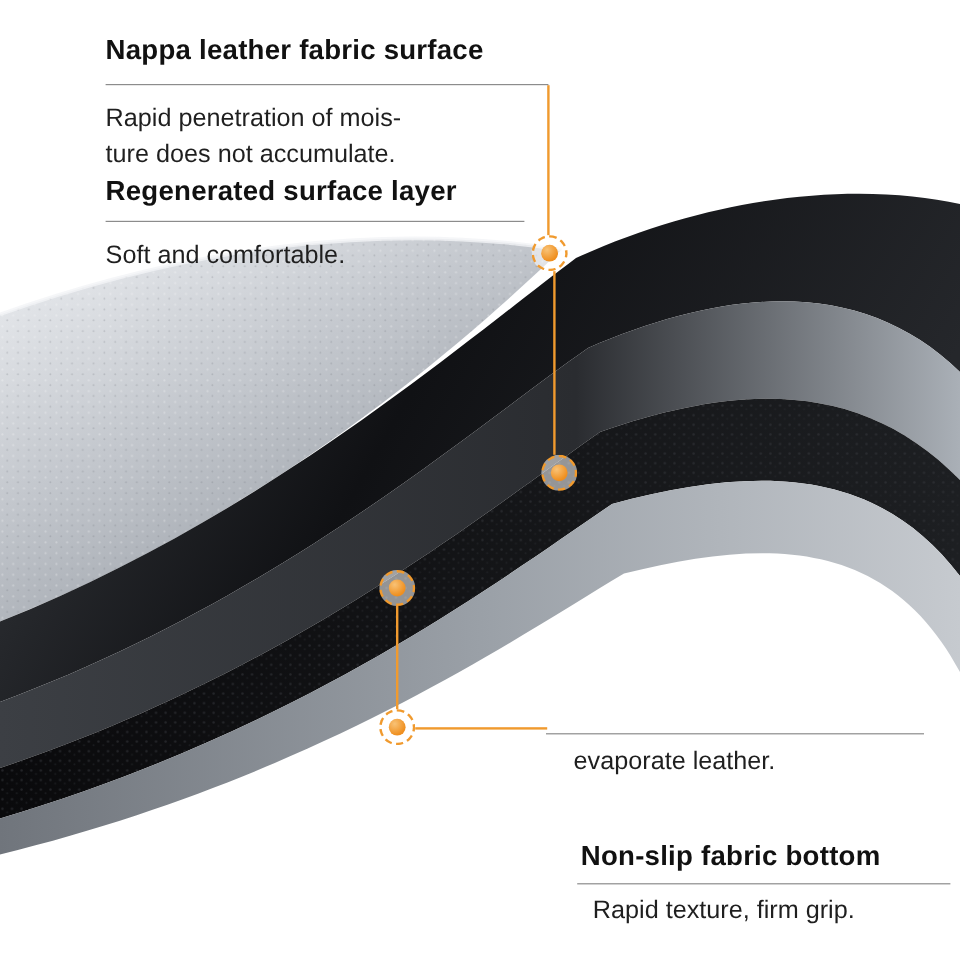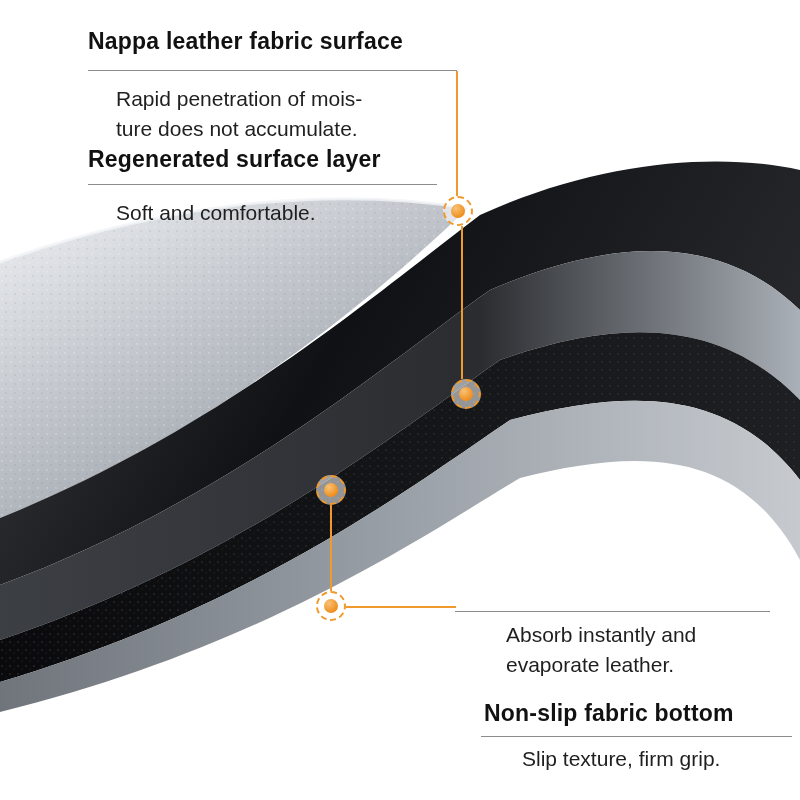--- a/index.html
+++ b/index.html
@@ -8,21 +8,21 @@
     font-family:"Liberation Sans", sans-serif;
   }
   .mat{position:absolute;left:0;top:0;}
   .callout-title{
     position:absolute;font-weight:700;font-size:23px;color:#111;
     letter-spacing:.2px;white-space:nowrap;
   }
   .callout-desc{
     position:absolute;font-size:21px;color:#1f1f1f;line-height:30px;white-space:nowrap;
   }
-  .dline{display:block;margin-left:28px;}
+  .dline{display:block;}
   .underline{position:absolute;height:1px;background:#8c8c8c;}
   .connector-v{position:absolute;width:2px;background:#F09A2E;}
   .connector-h{position:absolute;height:2px;background:#F09A2E;}
   .marker{
     position:absolute;width:30px;height:30px;box-sizing:border-box;
     border:2px dashed #F09A2E;border-radius:50%;
     background:rgba(255,255,255,.55);
     display:flex;align-items:center;justify-content:center;
   }
   .marker-dot{
@@ -128,23 +128,22 @@
   </div>
 
   <div class="callout-title t2">Regenerated surface layer</div>
   <div class="underline u2"></div>
   <div class="callout-desc p2">
     <span class="dline">Soft and comfortable.</span>
   </div>
 
   <div class="underline u3"></div>
   <div class="callout-desc p3">
-    <span class="dline">Absorb instantly and</span>
     <span class="dline">evaporate leather.</span>
   </div>
 
   <div class="callout-title t4">Non-slip fabric bottom</div>
   <div class="underline u4"></div>
   <div class="callout-desc p4">
-    <span class="dline">Slip texture, firm grip.</span>
+    <span class="dline">Rapid texture, firm grip.</span>
   </div>
 
 </div>
 
 </body></html>

